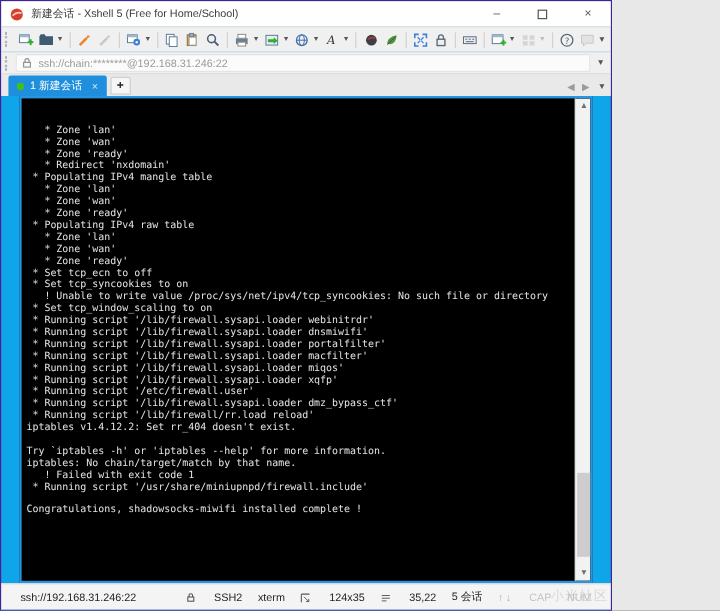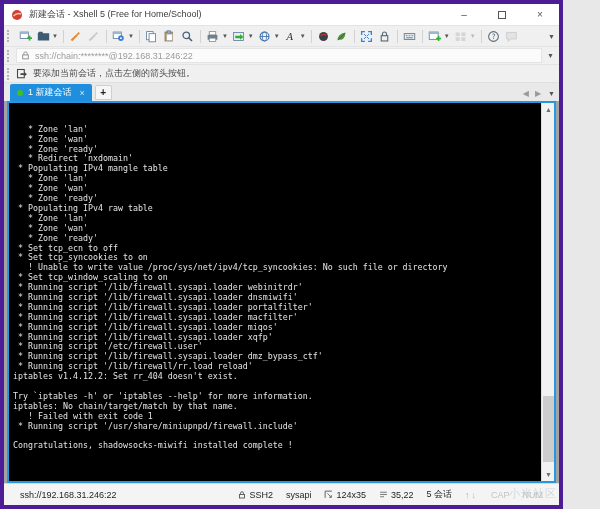--- a/index.html
+++ b/index.html
@@ -1,18 +1,18 @@
 <!DOCTYPE html>
 <html><head>
 <meta charset="utf-8">
 <style>
   *{box-sizing:border-box;margin:0;padding:0}
   html,body{width:600px;height:509px;overflow:hidden}
   body{font-family:"Liberation Sans","DejaVu Sans",sans-serif;font-size:9px;color:#333;background:#e8e8e8}
-  .window{width:563px;height:509px;display:flex;flex-direction:column;border:4px solid #4c1d95;background:#a3a3a3;position:relative}
+  .window{width:510px;height:509px;display:flex;flex-direction:column;border:1px solid #4c1d95;background:#0ea5e9;position:relative}
 
   
   .titlebar{flex:0 0 21px;background:#ffffff;display:flex;align-items:center;padding-left:7px}
   .app-icon{width:12px;height:12px;flex:0 0 12px}
   .title{margin-left:6px;color:#3c3c3c;font-size:9px}
   .wincontrols{margin-left:auto;display:flex;height:100%}
   .wbtn{width:38px;display:flex;align-items:center;justify-content:center;color:#555;font-size:10px}
   .maxbox{width:8px;height:8px;border:1px solid #555}
 
   
@@ -43,40 +43,40 @@
   .tab{height:17px;background:#1f8fdd;color:#fff;display:flex;align-items:center;padding:0 7px;border-radius:2px 2px 0 0}
   .tab-dot{width:6px;height:6px;border-radius:50%;background:#3fc11c;margin-right:5px}
   .tab-label{font-size:9px}
   .tab-close{margin-left:8px;color:#cfe6f7;font-size:9px}
   .tab-new{height:15px;width:17px;margin-left:3px;margin-bottom:1px;background:#f6f6f6;border:1px solid #cfcfcf;border-radius:2px 2px 0 0;display:flex;align-items:center;justify-content:center;color:#222;font-size:10px;font-weight:bold}
   .tab-right{margin-left:auto;display:flex;align-items:center;margin-right:4px;margin-bottom:3px;color:#9a9a9a}
   .tab-arrow{font-size:8px;margin:0 3px}
   .tab-drop{font-size:7px;color:#555;margin-left:4px}
 
   
-  .terminal{flex:1 1 auto;margin:0 3px;border:2px solid #2795e0;background:#000;display:flex;overflow:hidden}
+  .terminal{flex:1 1 auto;margin:0 15px;border:2px solid #2795e0;background:#000;display:flex;overflow:hidden}
   .screen{flex:1;padding:2px 0 0 4px;font-family:"DejaVu Sans Mono","Liberation Mono",monospace;font-size:8.3px;line-height:9.9px;color:#e4e4e4;white-space:pre;overflow:hidden}
   .tline{height:9.9px}
   .vscroll{flex:0 0 13px;background:#f2f2f2;position:relative;border-left:1px solid #e0e0e0}
   .sb-btn{position:absolute;left:0;width:13px;height:13px;display:flex;align-items:center;justify-content:center;color:#707070;font-size:7px}
   .sb-up{top:0}.sb-down{bottom:0}
   .sb-thumb{position:absolute;left:1px;width:11px;top:77.5%;height:17.5%;background:#cdcdcd}
 
   
   .sendbar{flex:0 0 17px}
   .send-text{color:#474747;margin-left:5px}
   .send-right{margin-left:auto;display:flex;align-items:center;margin-right:5px;color:#555}
   .send-drop{font-size:7px;margin-right:8px}
   .send-menu{font-size:10px;line-height:8px}
 
   
   .statusbar{flex:0 0 22px;background:#f4f4f4;border-top:1px solid #d9d9d9;display:flex;align-items:center;padding:0 16px;position:relative}
   .st-left{color:#1f1f1f}
   .st-right{margin-left:auto;display:flex;align-items:center;gap:13px}
-  .st-item{display:flex;align-items:flex-start;gap:3px;color:#1f1f1f}
+  .st-item{display:flex;align-items:flex-end;gap:15px;color:#1f1f1f}
   .st-dim{color:#c3c3c3}
   .st-arrows{color:#9fb6cc;font-size:9px;letter-spacing:2px}
   .watermark{position:absolute;right:2px;bottom:4px;font-size:11px;color:#b9c2ca;opacity:.55;letter-spacing:1px;pointer-events:none}
 </style>
 </head>
 <body>
 
 <div class="window">
 
   <div class="titlebar">
@@ -258,28 +258,20 @@
     <span class="addr-field">
       <svg width="9" height="11" viewBox="0 0 16 16">
           <rect x="3" y="7" width="10" height="7" fill="none" stroke="#8a8a8a" stroke-width="1.6"></rect>
           <path d="M5 7 V4.5 a3 3 0 0 1 6 0 V7" fill="none" stroke="#8a8a8a" stroke-width="1.6"></path>
         </svg>
       <span class="addr-text">ssh://chain:********@192.168.31.246:22</span>
     </span>
     <span class="addr-drop">▼</span>
   </div>
 
-  <div class="bar hintbar">
-    <span class="grip"></span>
-    <svg width="12" height="12" viewBox="0 0 16 16">
-        <rect x="2" y="2" width="9" height="11" fill="none" stroke="#444" stroke-width="1.4"></rect>
-        <path d="M8 8 h5 l0-2 l3.5 3.2 l-3.5 3.2 l0-2 h-5z" fill="#444" transform="translate(-2,-1)"></path>
-      </svg>
-    <span class="hint-text">要添加当前会话，点击左侧的箭头按钮。</span>
-  </div>
 
   <div class="tabbar">
     <div class="tab">
       <span class="tab-dot"></span>
       <span class="tab-label">1 新建会话</span>
       <span class="tab-close">×</span>
     </div>
     <div class="tab-new">+</div>
     <div class="tab-right">
       <span class="tab-arrow">◀</span>
@@ -304,21 +296,21 @@
   <div class="statusbar">
     <span class="st-left">ssh://192.168.31.246:22</span>
     <span class="st-right">
       <span class="st-item">
         <svg width="8" height="10" viewBox="0 0 16 16">
             <rect x="3" y="7" width="10" height="7" fill="none" stroke="#555" stroke-width="1.8"></rect>
             <path d="M5 7 V4.5 a3 3 0 0 1 6 0 V7" fill="none" stroke="#555" stroke-width="1.8"></path>
           </svg>
         <span>SSH2</span>
       </span>
-      <span class="st-item">sysapi</span>
+      <span class="st-item">xterm</span>
       <span class="st-item">
         <svg width="9" height="9" viewBox="0 0 16 16">
             <path d="M2 2 h12 M2 2 v12" stroke="#555" stroke-width="1.6"></path>
             <path d="M6 6 l7 7 M13 13 v-4 M13 13 h-4" stroke="#555" stroke-width="1.4" fill="none"></path>
           </svg>
         <span>124x35</span>
       </span>
       <span class="st-item">
         <svg width="9" height="9" viewBox="0 0 16 16">
             <path d="M2 4 h12 M2 8 h12 M2 12 h7" stroke="#555" stroke-width="1.4"></path>

